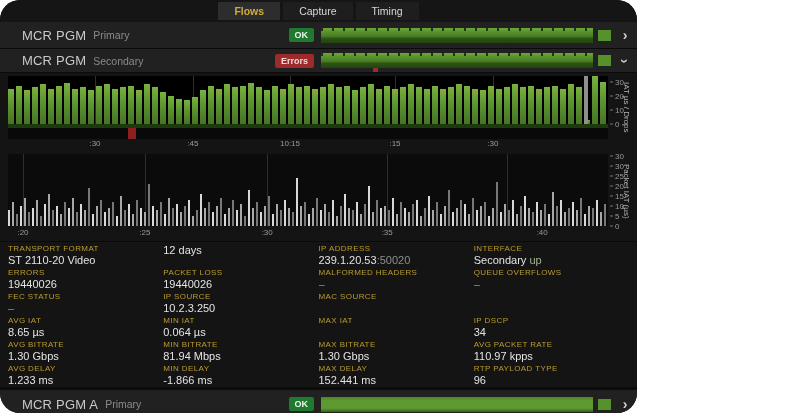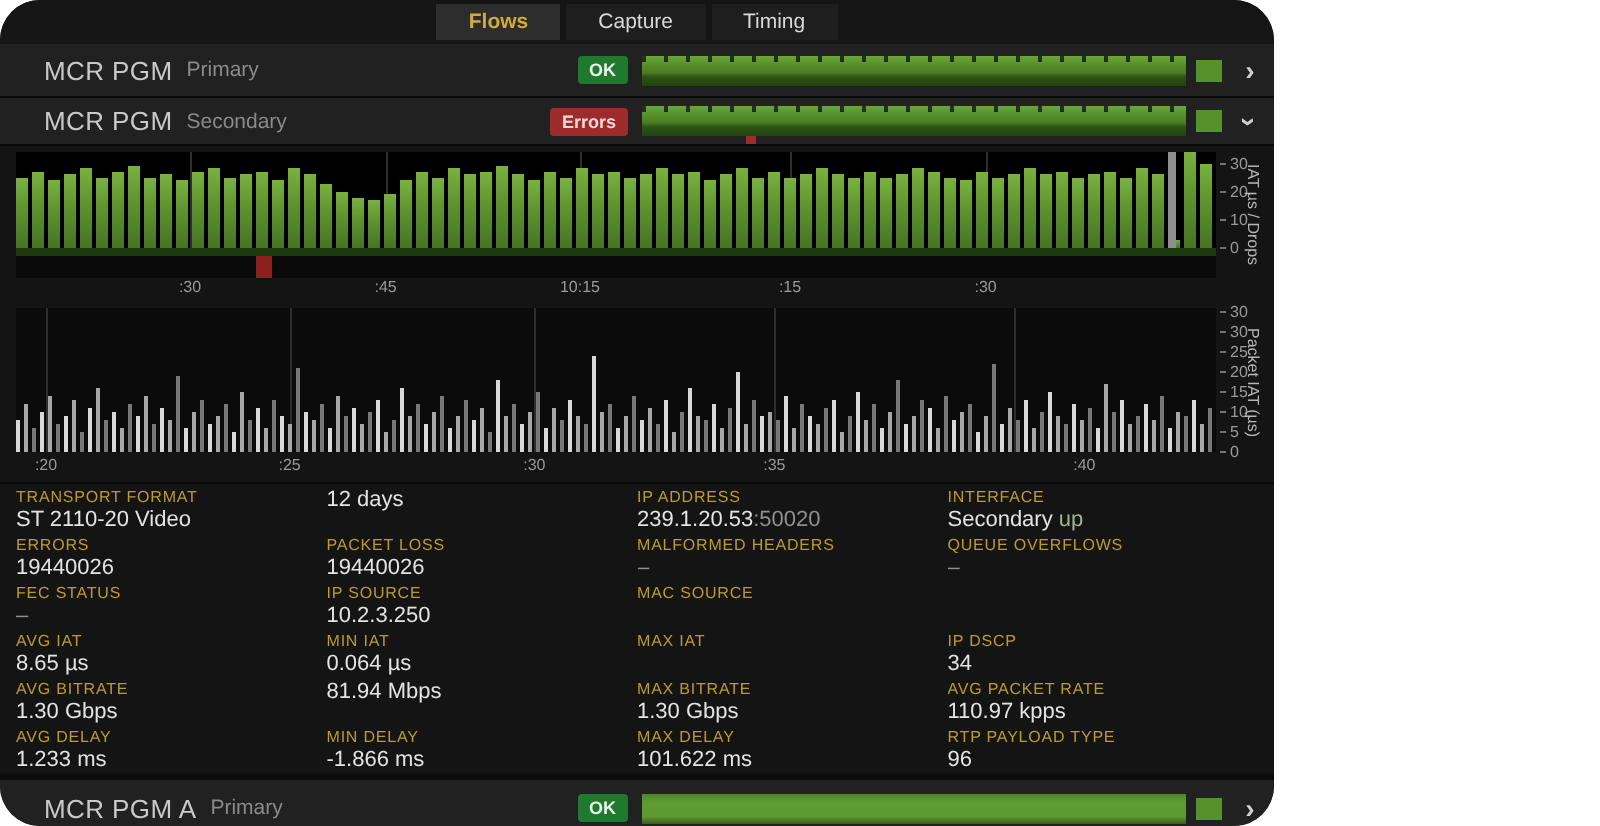--- a/index.html
+++ b/index.html
@@ -444,41 +444,42 @@
         </div>
         <div class="stat">
           <div class="stat-label">IP DSCP</div>
           <div class="stat-value">34</div>
         </div>
         <div class="stat">
           <div class="stat-label">AVG BITRATE</div>
           <div class="stat-value">1.30 Gbps</div>
         </div>
         <div class="stat">
+          <div class="stat-label">MIN BITRATE</div>
           <div class="stat-value">81.94 Mbps</div>
         </div>
         <div class="stat">
           <div class="stat-label">MAX BITRATE</div>
           <div class="stat-value">1.30 Gbps</div>
         </div>
         <div class="stat">
           <div class="stat-label">AVG PACKET RATE</div>
           <div class="stat-value">110.97 kpps</div>
         </div>
         <div class="stat">
           <div class="stat-label">AVG DELAY</div>
           <div class="stat-value">1.233 ms</div>
         </div>
         <div class="stat">
           <div class="stat-label">MIN DELAY</div>
           <div class="stat-value">-1.866 ms</div>
         </div>
         <div class="stat">
           <div class="stat-label">MAX DELAY</div>
-          <div class="stat-value">101.622 ms</div>
+          <div class="stat-value">152.441 ms</div>
         </div>
         <div class="stat">
           <div class="stat-label">RTP PAYLOAD TYPE</div>
           <div class="stat-value">96</div>
         </div>
       </div>
 
     <div class="flow-row bottom">
       <span class="flow-title">MCR PGM A</span>
       <span class="flow-sub">Primary</span>

